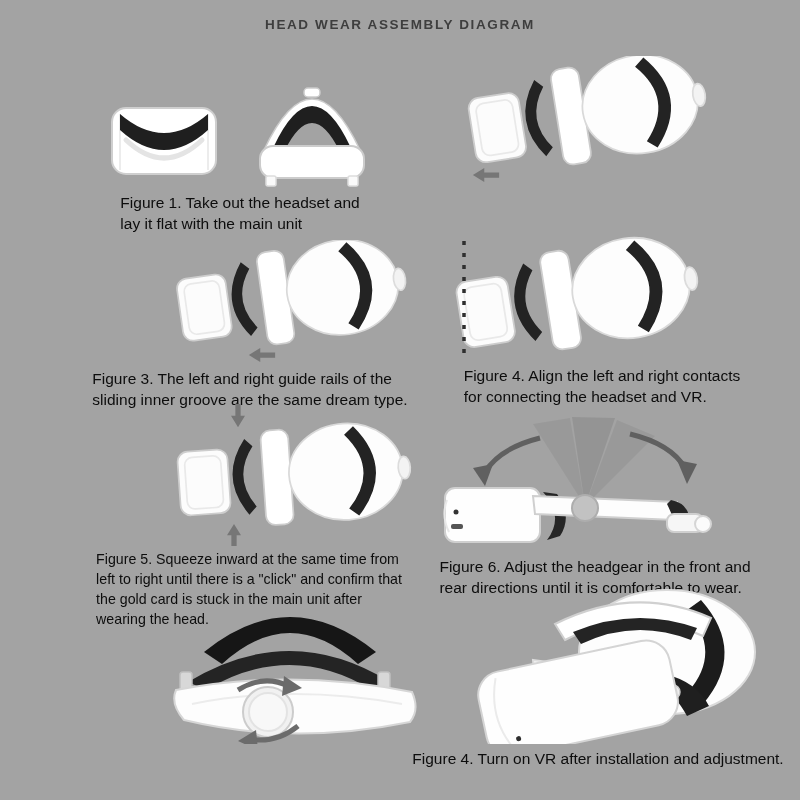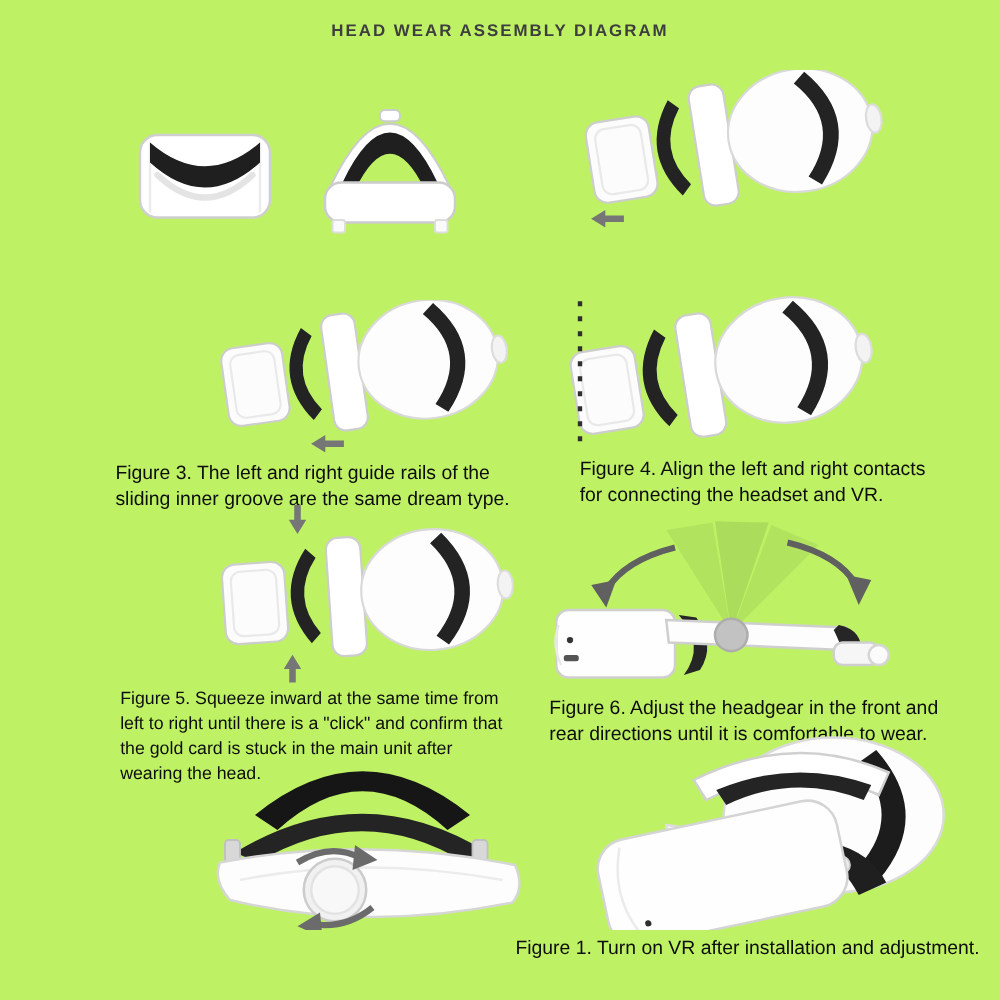--- a/index.html
+++ b/index.html
@@ -1,16 +1,16 @@
 <!DOCTYPE html>
 <html><head>
 <meta charset="utf-8">
 <style>
   html,body{margin:0;padding:0;background:#ffffff;}
-  #canvas{position:relative;width:800px;height:800px;background:#bef264;overflow:hidden;
+  #canvas{position:relative;width:800px;height:800px;background:#a3a3a3;overflow:hidden;
           font-family:"Liberation Sans",sans-serif;color:#0d0d0d;}
   #title{position:absolute;top:17px;left:0;width:800px;text-align:center;
          font-size:13.5px;font-weight:bold;letter-spacing:1.6px;color:#3e3e3e;}
   .fig{position:absolute;margin:0;}
   .art{display:flex;justify-content:center;align-items:flex-end;}
   .art svg{display:block;}
   .cap{font-size:15.5px;line-height:1.36;white-space:pre;text-align:left;
        width:fit-content;margin:4px auto 0;color:#0d0d0d;}
   .cap.small{font-size:14.2px;line-height:1.4;}
   
@@ -60,20 +60,22 @@
         <g>
           <path d="M194,92 Q242,-10 290,92 L279,97 Q242,6 205,97 Z" fill="#ffffff" stroke="#cccccc" stroke-width="1.5"></path>
           <rect x="234" y="30" width="16" height="9" rx="4" fill="#ffffff" stroke="#cccccc" stroke-width="1.5"></rect>
           <path d="M204,88 Q242,8 280,88 L270,94 Q242,36 214,94 Z" fill="#1f1f1f"></path>
           <rect x="190" y="88" width="104" height="32" rx="13" fill="#ffffff" stroke="#cccccc" stroke-width="2"></rect>
           <rect x="196" y="118" width="10" height="10" rx="2" fill="#fafafa" stroke="#dddddd" stroke-width="1.5"></rect>
           <rect x="278" y="118" width="10" height="10" rx="2" fill="#fafafa" stroke="#dddddd" stroke-width="1.5"></rect>
         </g>
       </svg>
     </div>
+    <figcaption class="cap">Figure 1. Take out the headset and
+lay it flat with the main unit</figcaption>
   </figure>
 
   <figure class="fig" id="fig2">
     <div class="art">
       <svg width="372" height="130" viewBox="0 0 372 130">
         <g>
           <use href="#headset-top" x="28" y="0" width="300" height="114" transform="rotate(-9 178 57)"></use>
         </g>
         <g transform="translate(60,112)">
           <use href="#arrow-left" width="28" height="14"></use>
@@ -201,16 +203,16 @@
           <path d="M260,96 Q292,104 304,128 L282,138 Q270,116 256,110 Z" fill="#1f1f1f"></path>
           <circle cx="268" cy="114" r="7" fill="#ececec" stroke="#cccccc" stroke-width="1.5"></circle>
           <g transform="rotate(-12 170 118)">
             <rect x="75" y="78" width="195" height="86" rx="24" fill="#fefefe" stroke="#d4d4d4" stroke-width="2"></rect>
             <path d="M96,84 q-15,38 3,72" fill="none" stroke="#ebebeb" stroke-width="2"></path>
             <circle cx="106" cy="148" r="2.5" fill="#2e2e2e"></circle>
           </g>
         </g>
       </svg>
     </div>
-    <figcaption class="cap">Figure 1. Turn on VR after installation and adjustment.</figcaption>
+    <figcaption class="cap">Figure 4. Turn on VR after installation and adjustment.</figcaption>
   </figure>
 
 </div>
 
 </body></html>

